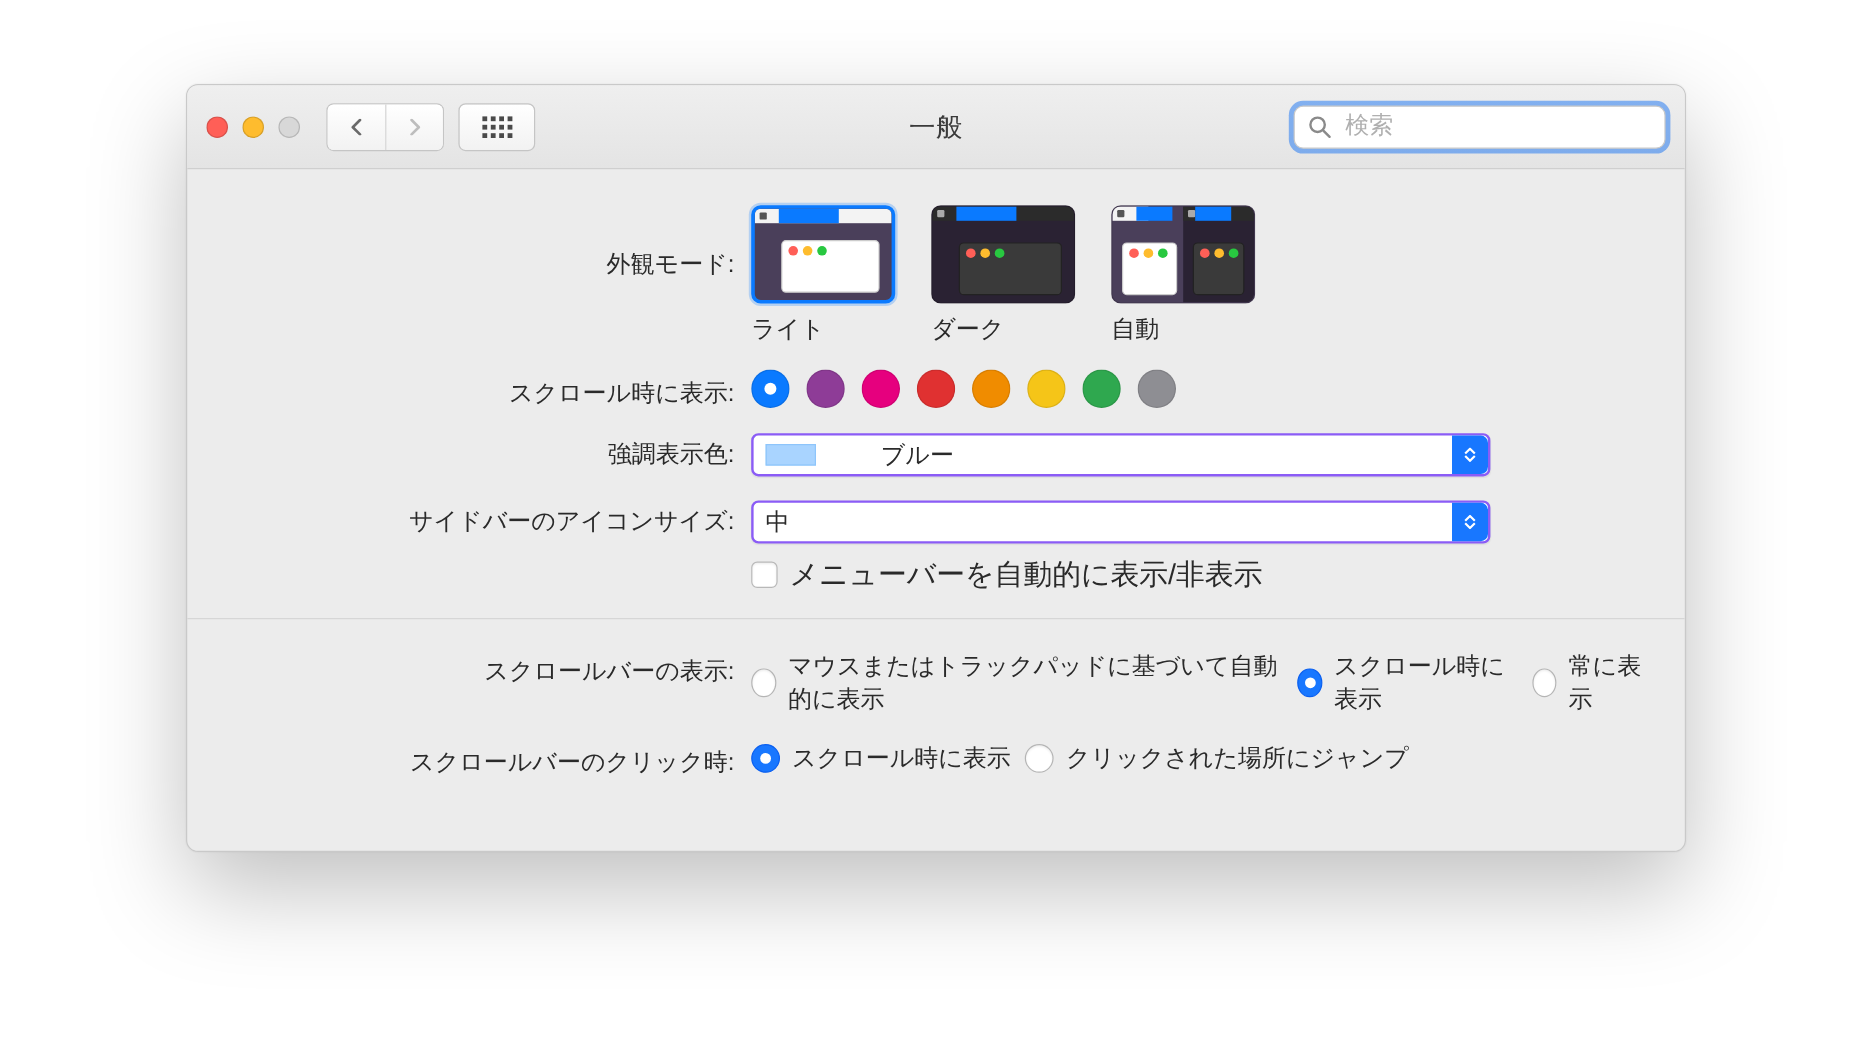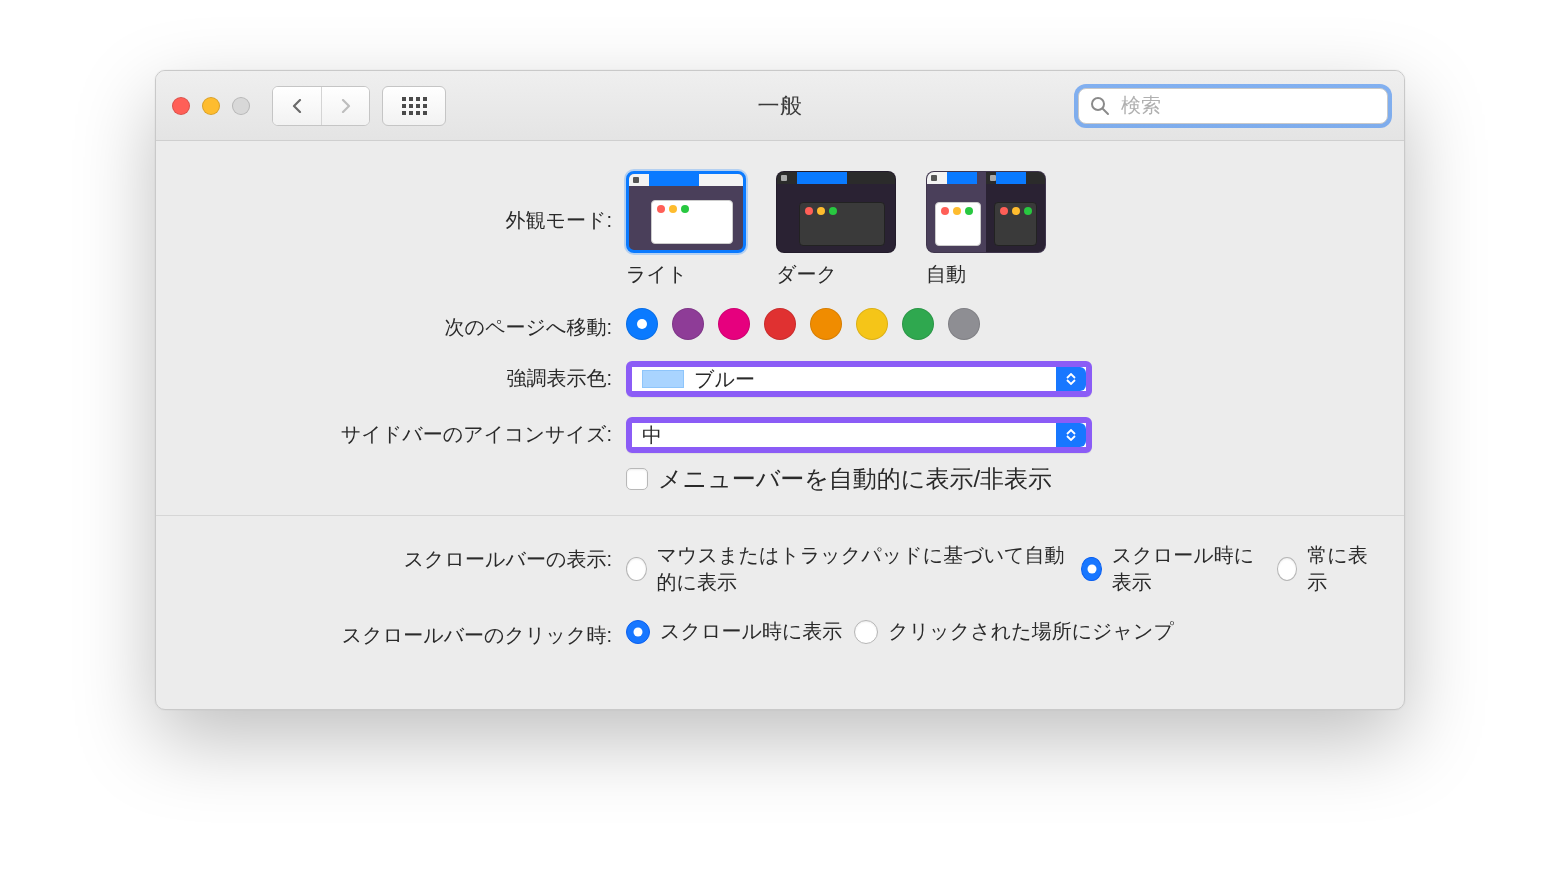--- a/index.html
+++ b/index.html
@@ -142,26 +142,27 @@
     cursor: pointer;
   }
   .sw.selected::after {
     content:""; position:absolute; top:50%; left:50%;
     width:10px; height:10px; background:#fff; border-radius:50%;
     transform:translate(-50%,-50%);
   }
   
   .select {
     display:flex; align-items:center;
-    height: 36px; width: 466px;
-    background:#fff; border:6px solid #8b5cf6; border-radius:6px;
+    height: 36px; width: 616px;
+    background:#fff; border:2px solid #8b5cf6; border-radius:6px;
     padding: 0 0 0 10px;
     font-size: 20px;
     position: relative;
     box-shadow: 0 1px 1px rgba(0,0,0,0.06);
+    gap: 44px;
   }
   .select .color-chip {
     width: 42px; height: 18px; background:#a9d4ff; border:1px solid #8ec5fb; margin-right:10px;
   }
   .select .arrows {
     position:absolute; right:0; top:0; bottom:0; width:30px;
     background:#1877ff; border-radius:0 6px 6px 0;
     display:flex; flex-direction:column; align-items:center; justify-content:center;
     color:#fff;
   }
@@ -309,21 +310,21 @@
                   </div>
               </div>
             </div>
             <div>自動</div>
           </div>
         </div>
       </div>
     </div>
 
     <div class="row">
-      <div class="label-col" style="padding-top:6px;">次のページへ移動:</div>
+      <div class="label-col" style="padding-top:6px;">スクロール時に表示:</div>
       <div class="ctrl-col">
         <div class="accents" id="accent-swatches">
             <div class="sw selected" style="background: rgb(10, 122, 255);"></div>
             <div class="sw" style="background: rgb(142, 60, 151);"></div>
             <div class="sw" style="background: rgb(230, 0, 126);"></div>
             <div class="sw" style="background: rgb(224, 49, 49);"></div>
             <div class="sw" style="background: rgb(240, 140, 0);"></div>
             <div class="sw" style="background: rgb(245, 197, 24);"></div>
             <div class="sw" style="background: rgb(47, 168, 79);"></div>
             <div class="sw" style="background: rgb(142, 142, 147);"></div>

